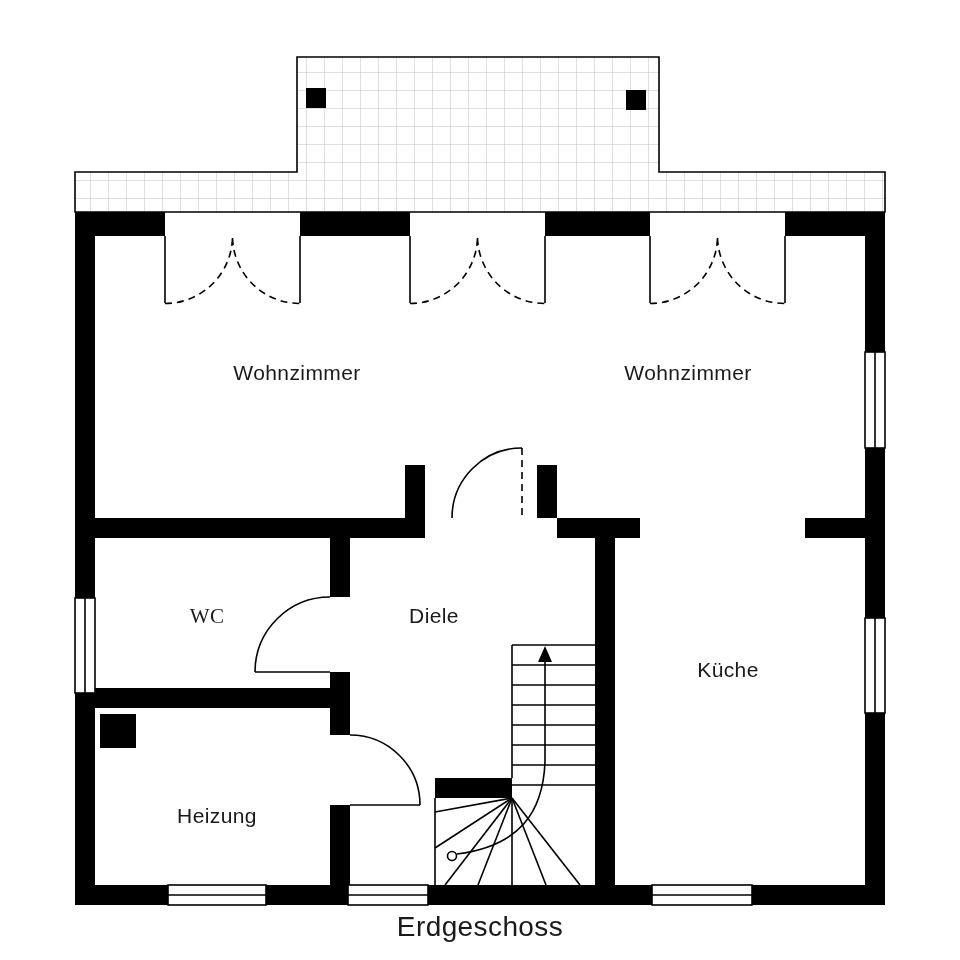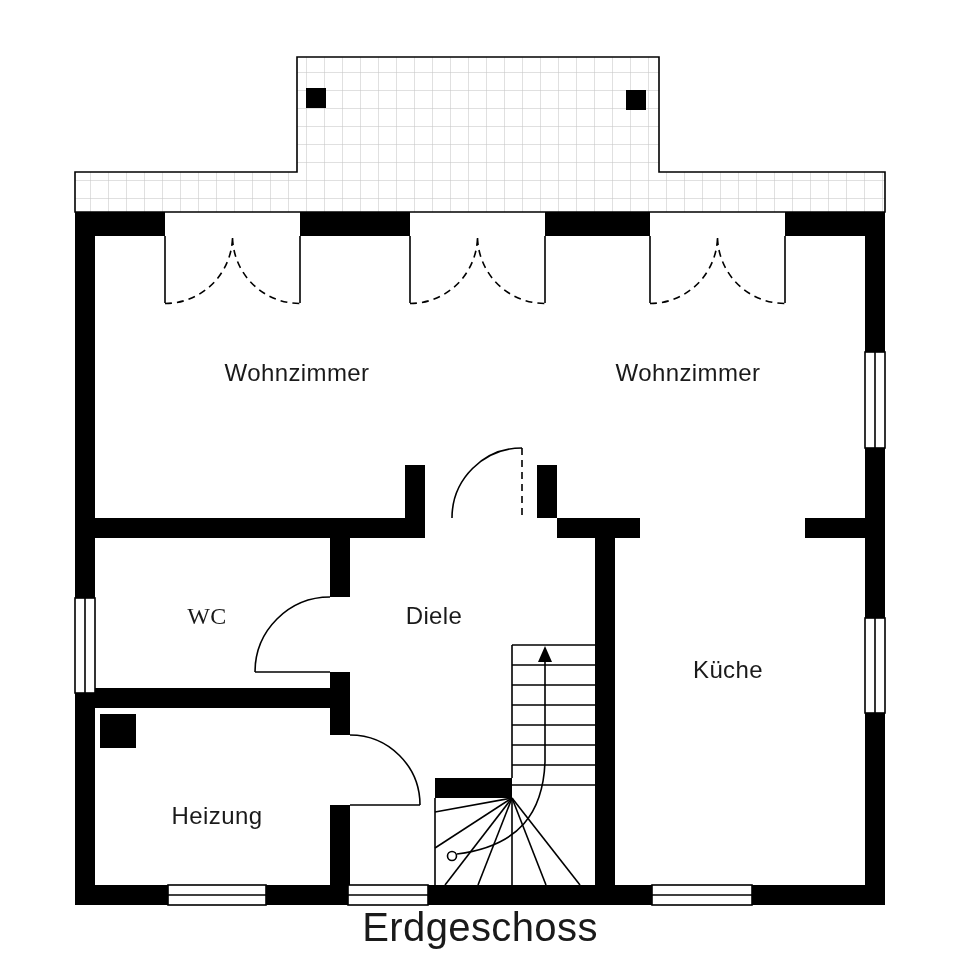--- a/index.html
+++ b/index.html
@@ -11,26 +11,26 @@
   }
   .plan svg{position:absolute;left:0;top:0;}
   .wall{fill:var(--wall,#000);stroke:none;}
   .thin{stroke:var(--wall,#000);stroke-width:1.6;fill:none;}
   .thin-f{stroke:var(--wall,#000);stroke-width:1.6;fill:#fff;}
   .dash{stroke-dasharray:7 5;}
   .grid-line{stroke:var(--tile-grid,#c2c2c2);stroke-width:1;fill:none;}
   .outline{stroke:var(--wall,#000);stroke-width:1.6;}
   .room-label{
     position:absolute;transform:translate(-50%,-50%);
-    font-size:24px;letter-spacing:.4px;white-space:nowrap;
+    font-size:21px;letter-spacing:.4px;white-space:nowrap;
     color:var(--text,#1a1a1a);
   }
   .floor-title{
     position:absolute;transform:translate(-50%,-50%);
-    font-size:40px;letter-spacing:.4px;white-space:nowrap;
+    font-size:28px;letter-spacing:.4px;white-space:nowrap;
     color:var(--text,#1a1a1a);
   }
 </style>
 </head>
 <body>
 
 <div class="plan">
 
   <svg width="960" height="960" viewBox="0 0 960 960">
     <defs>

